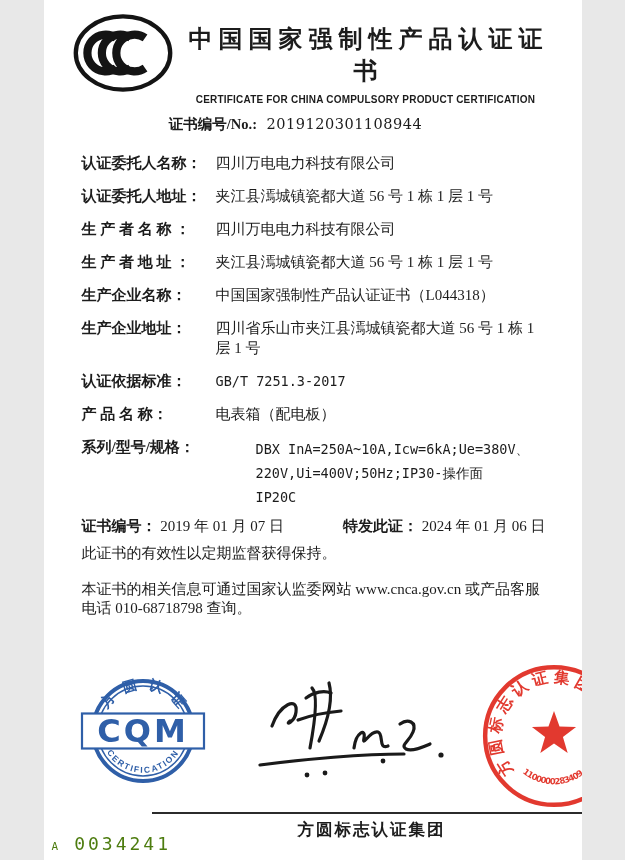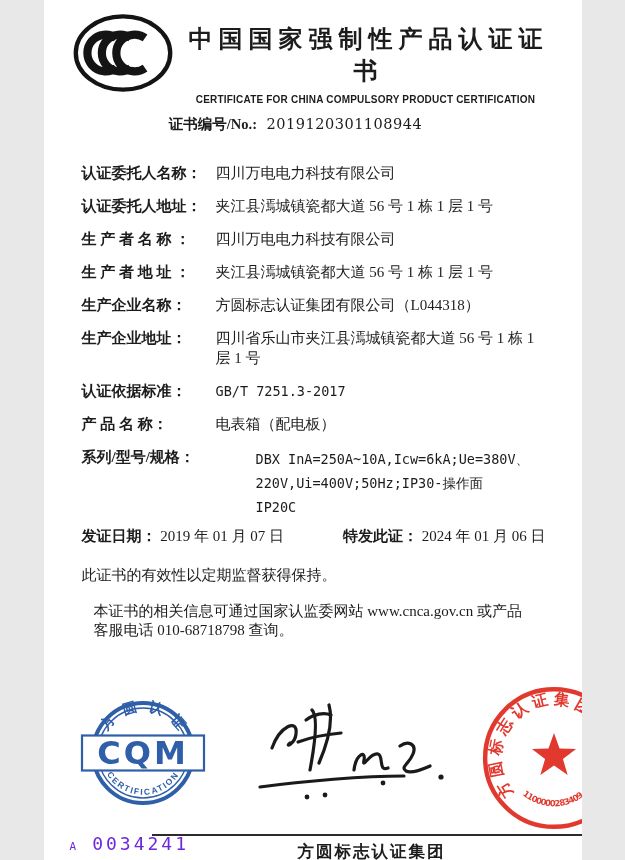--- a/index.html
+++ b/index.html
@@ -12,45 +12,45 @@
   .header-row { display:flex; align-items:flex-start; padding:10px 26px 0 26px; }
   .ccc-logo { width:106px; height:86px; flex:none; }
   .title-block { flex:1; text-align:center; padding-top:13px; }
   .title { font-size:24px; font-weight:bold; letter-spacing:6px; padding-left:6px; }
   .subtitle { font-size:10px; font-weight:bold; margin-top:7px; letter-spacing:0.2px;
               font-family:"Liberation Sans", sans-serif; }
   .cert-no-row { text-align:center; padding-right:34px; margin-top:10px; font-size:14.5px; }
   .cert-no-label { font-weight:bold; }
   .cert-no-value { font-family:"DejaVu Serif", serif; letter-spacing:0.5px; margin-left:6px; }
   
-  .fields { padding:0 30px 0 38px; margin-top:29px; }
+  .fields { padding:0 30px 0 38px; margin-top:19px; }
   .field-row { display:flex; margin-bottom:13px; }
   .field-label { width:134px; flex:none; font-weight:bold; font-size:15px; line-height:20px; }
   .field-value { flex:1; font-size:15px; line-height:20px; }
   .mono { font-family:"DejaVu Sans Mono", monospace; font-size:13.5px; }
   .spec-row { margin-bottom:0;gap:40px; }
   .spec-row .field-value { line-height:24px; }
   
   .statement { padding:0 28px 0 38px; margin-top:6px; font-size:15px; line-height:23px; }
   .dates-row { display:flex; padding:0 36px 0 38px; margin-top:8px; font-size:15px; }
   .date-label { font-weight:bold; }
   .dates-right { margin-left:auto; }
-  .validity-note { padding:0 38px; margin-top:20px; font-size:15px; }
-  .info-note { padding:0 50px; margin-top:17px; font-size:15px; }
+  .validity-note { padding:0 38px; margin-top:8px; font-size:15px; }
+  .info-note { padding:0 38px; margin-top:17px; font-size:15px; }
   
   .stamp-area { position:relative; height:186px; margin-top:8px; }
   .cqm-logo { position:absolute; left:33px; top:50px; width:132px; height:114px; }
   .signature { position:absolute; left:210px; top:42px; width:245px; height:135px; }
   .seal { position:absolute; left:434px; top:34px; width:152px; height:152px; opacity:0.93; }
   
   .footer-block { margin-left:108px; width:440px; border-top:2.5px solid #2b2b2b;
                   text-align:center; padding-top:5px; }
   .footer-org { font-size:16.5px; font-weight:bold; letter-spacing:2px; }
   
-  .serial { position:absolute; left:26px; bottom:6px; color:#6d28d9;
+  .serial { position:absolute; left:8px; bottom:6px; color:#4d7c0f;
             font-family:"DejaVu Sans Mono", monospace; }
   .serial-prefix { font-size:11px; margin-right:16px; }
   .serial-number { font-size:18px; letter-spacing:3px; }
 </style>
 </head>
 <body>
 
 <div class="page">
 
   <div class="header-row">
@@ -83,21 +83,21 @@
     <div class="field-row">
       <div class="field-label">生 产 者 名 称 ：</div>
       <div class="field-value">四川万电电力科技有限公司</div>
     </div>
     <div class="field-row">
       <div class="field-label">生 产 者 地 址 ：</div>
       <div class="field-value">夹江县漹城镇瓷都大道 56 号 1 栋 1 层 1 号</div>
     </div>
     <div class="field-row">
       <div class="field-label">生产企业名称：</div>
-      <div class="field-value">方圆标志认证集团有限公司（L044318）</div>
+      <div class="field-value">中国国家强制性产品认证证书（L044318）</div>
     </div>
     <div class="field-row">
       <div class="field-label">生产企业地址：</div>
       <div class="field-value">四川省乐山市夹江县漹城镇瓷都大道 56 号 1 栋 1 层 1 号</div>
     </div>
     <div class="field-row">
       <div class="field-label">认证依据标准：</div>
       <div class="field-value mono">GB/T 7251.3-2017</div>
     </div>
     <div class="field-row">
@@ -109,21 +109,21 @@
       <div class="field-value mono">
         <div>DBX InA=250A~10A,Icw=6kA;Ue=380V、220V,Ui=400V;50Hz;IP30-操作面</div>
         <div>IP20C</div>
       </div>
     </div>
   </div>
 
 
   <div class="dates-row">
     <div class="dates-left">
-      <span class="date-label">发证日期：</span>
+      <span class="date-label">证书编号：</span>
       <span>2019 年 01 月 07 日</span>
     </div>
     <div class="dates-right">
       <span class="date-label">特发此证：</span>
       <span>2024 年 01 月 06 日</span>
     </div>
   </div>
 
   <div class="validity-note">此证书的有效性以定期监督获得保持。</div>
   <div class="info-note">本证书的相关信息可通过国家认监委网站 www.cnca.gov.cn 或产品客服电话 010-68718798 查询。</div>

